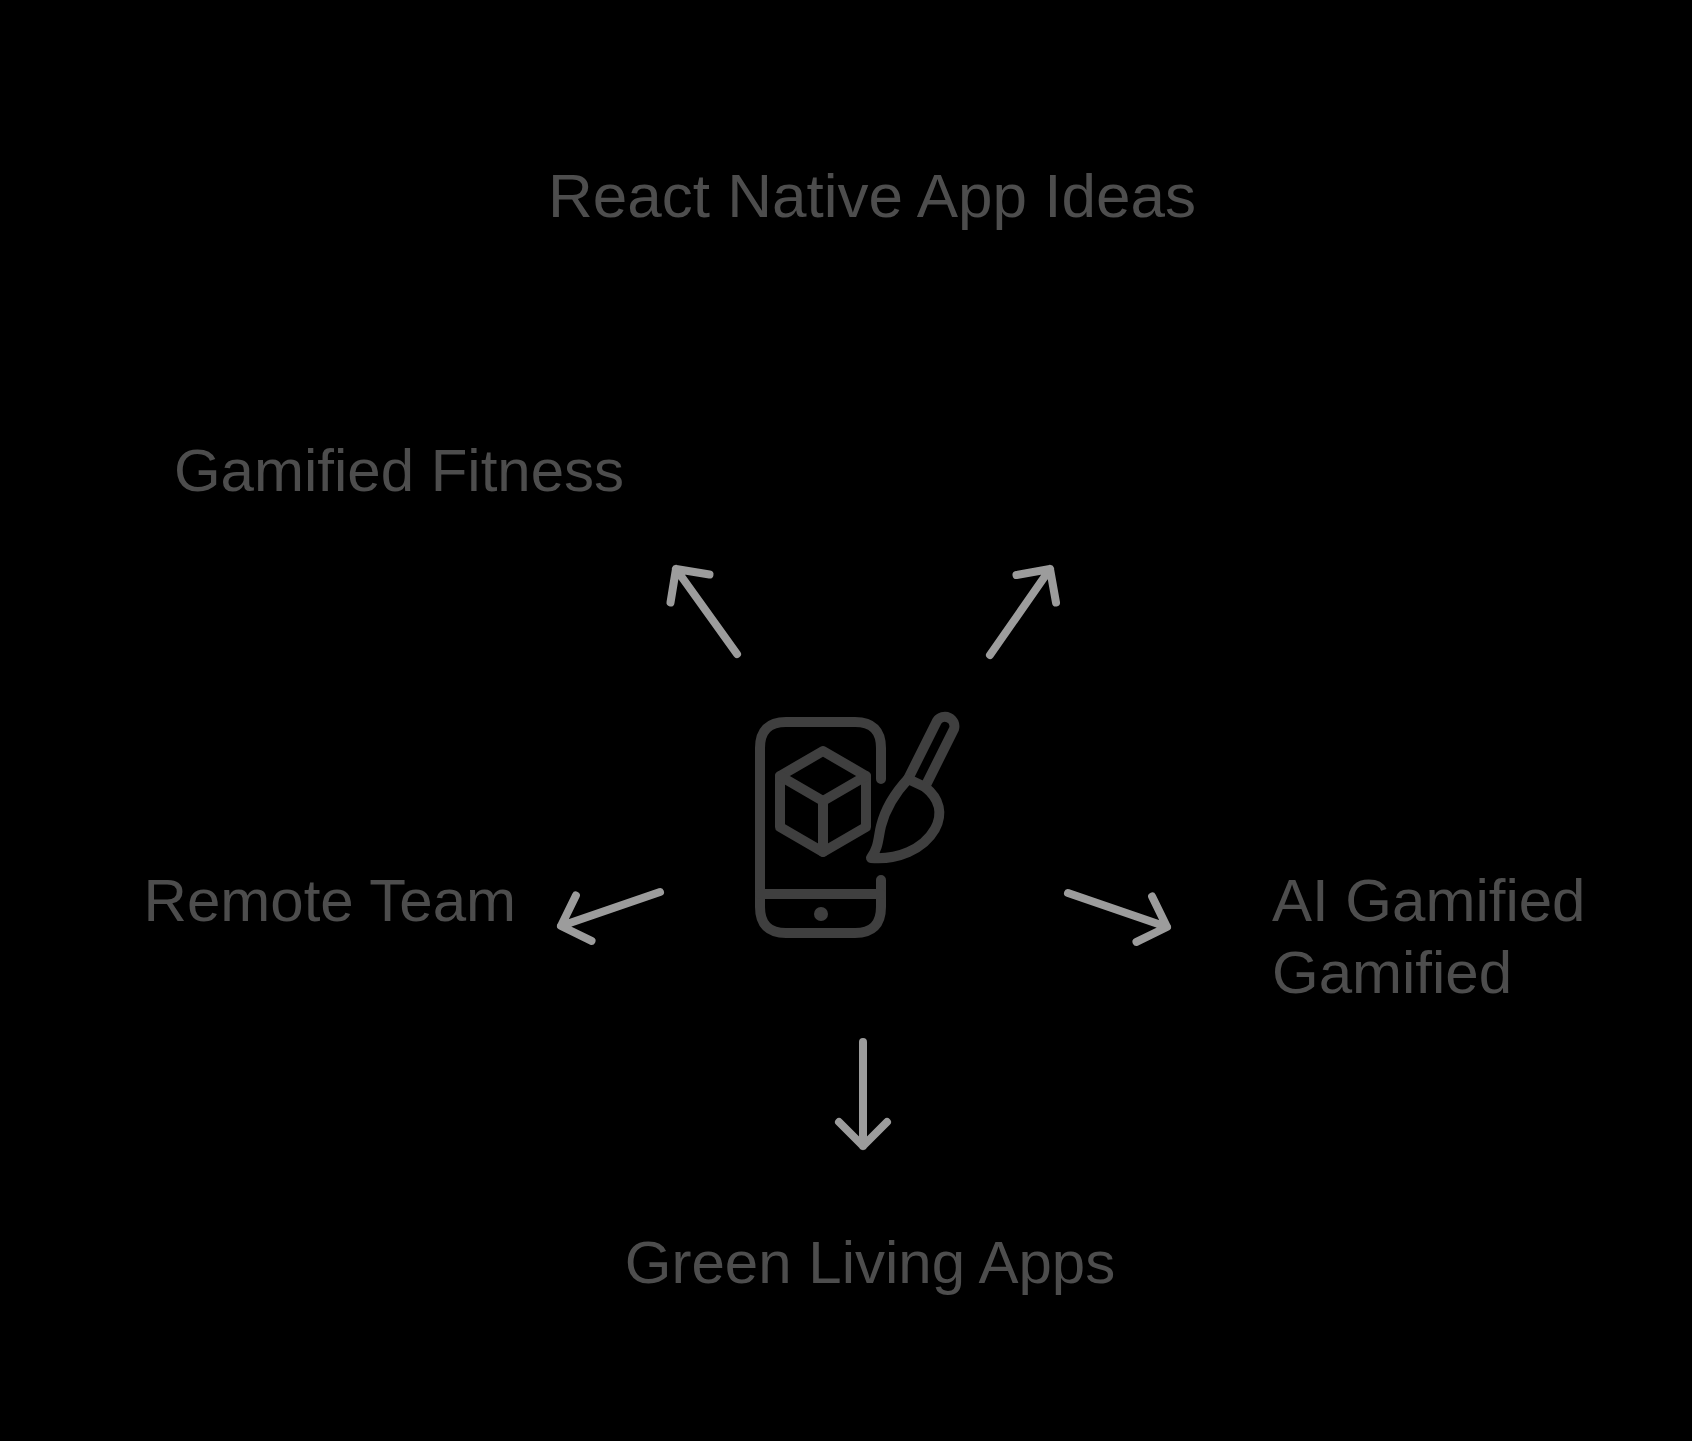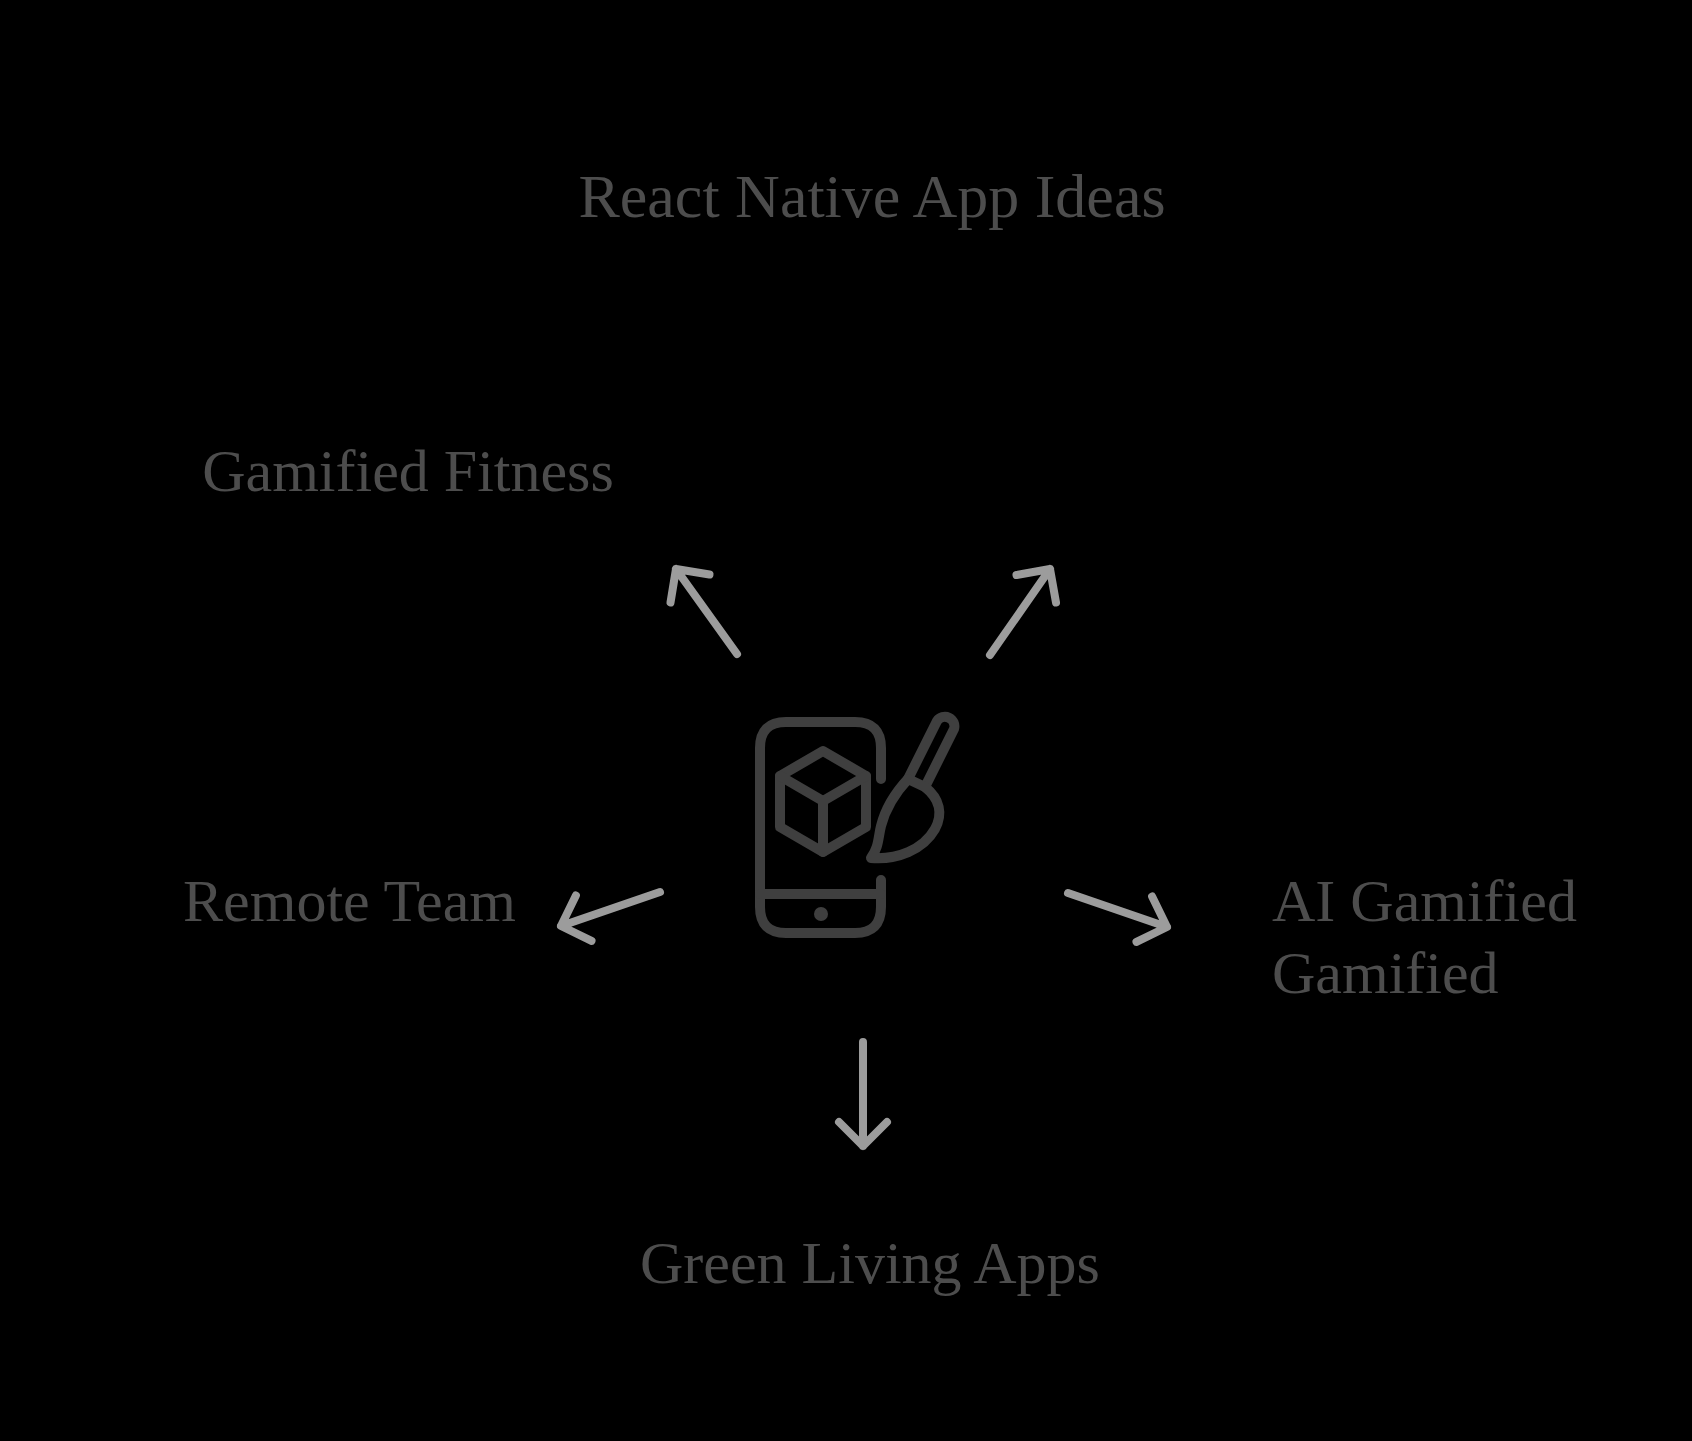--- a/index.html
+++ b/index.html
@@ -1,36 +1,36 @@
 <!DOCTYPE html>
 <html><head>
 <meta charset="utf-8">
 <style>
   html,body{margin:0;padding:0;background:#000;}
   .canvas{
     position:relative;
     width:1692px;height:1441px;
     background:var(--bg,#000000);
-    font-family:Liberation Serif, serif;
+    font-family:Liberation Sans, sans-serif;
     color:var(--text,#4d4d4d);
     overflow:hidden;
   }
   .diagram-title{
     position:absolute;
     left:872px;top:160px;
     transform:translateX(-50%);
     font-size:62px;line-height:72px;
     white-space:nowrap;
   }
   .node-label{
     position:absolute;
     font-size:60px;line-height:72px;
     white-space:nowrap;
   }
-  .node-top-left{left:408px;top:435px;transform:translateX(-50%);text-align:center;}
+  .node-top-left{left:399px;top:435px;transform:translateX(-50%);text-align:center;}
   .node-top-right{left:1088px;top:360px;text-align:left;}
   .node-left{right:1176px;top:865px;text-align:right;}
   .node-right{left:1272px;top:865px;text-align:left;}
   .node-bottom{left:870px;top:1227px;transform:translateX(-50%);text-align:right;}
   .diagram-svg{position:absolute;left:0;top:0;width:1692px;height:1441px;display:block;}
   .icon-stroke{fill:none;stroke:var(--icon,#3f3f3f);stroke-width:10;stroke-linecap:round;stroke-linejoin:round;}
   .icon-fill{fill:var(--icon,#3f3f3f);stroke:none;}
   .arrow-stroke{fill:none;stroke:var(--arrow,#9c9c9c);stroke-width:8;stroke-linecap:round;stroke-linejoin:round;}
 </style>
 </head>

